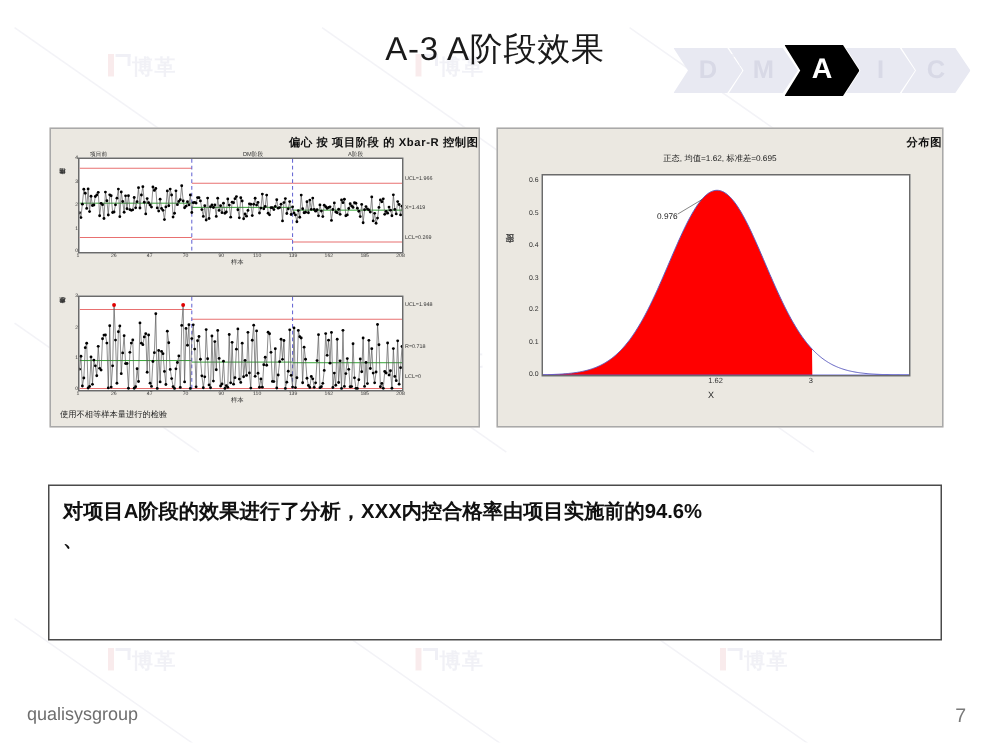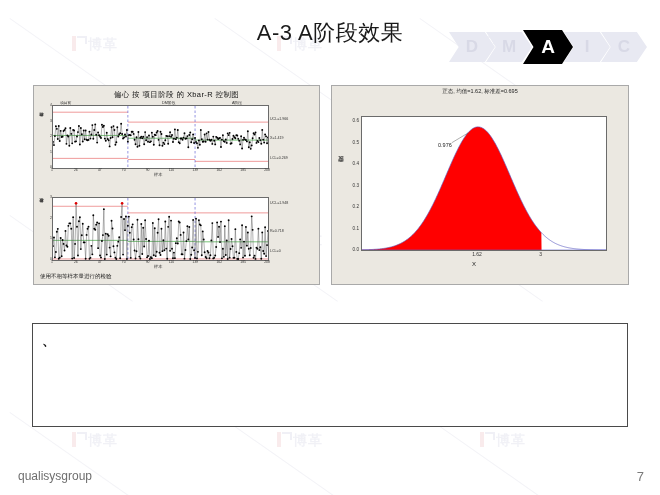--- a/index.html
+++ b/index.html
@@ -43,21 +43,21 @@
   }
   .chev.active{background:#000;color:#fff;z-index:2;height:34px;width:50px;font-size:19px;}
 
   
   .panel{
     position:absolute;background:#ebe8e1;border:1px solid #a9a9a9;z-index:2;
   }
   #chart-left{left:33px;top:85px;width:285px;height:198px;}
   #chart-right{left:331px;top:85px;width:296px;height:198px;}
 
-  .ct-title{text-align:center;font-size:7.5px;color:#111;font-weight:normal;margin-top:4px;letter-spacing:.4px;}
+  .ct-title{text-align:right;font-size:7.5px;color:#111;font-weight:bold;margin-top:4px;letter-spacing:.4px;}
   .ct-sub{text-align:center;font-size:5.5px;color:#222;margin-top:2px;}
 
   .plotbox{position:absolute;background:#fff;border:1px solid #6b6b6b;}
   .axis-lbl{position:absolute;font-size:4.2px;color:#333;}
   .v-lbl{position:absolute;font-size:4.2px;color:#333;writing-mode:vertical-rl;transform:rotate(180deg);}
   .lim-lbl{position:absolute;font-size:3.6px;color:#333;white-space:nowrap;}
   .phase-lbl{position:absolute;font-size:3.8px;color:#333;white-space:nowrap;}
   .footnote{position:absolute;left:6px;bottom:4px;font-size:5.5px;color:#222;}
 
   
@@ -688,20 +688,21 @@
         <div style="position: absolute; right: 0px; font-size: 3.4px; color: rgb(51, 51, 51); transform: translateY(-50%); top: 0%;">3</div>
         <div style="position: absolute; right: 0px; font-size: 3.4px; color: rgb(51, 51, 51); transform: translateY(-50%); top: 33.3333%;">2</div>
         <div style="position: absolute; right: 0px; font-size: 3.4px; color: rgb(51, 51, 51); transform: translateY(-50%); top: 66.6667%;">1</div>
         <div style="position: absolute; right: 0px; font-size: 3.4px; color: rgb(51, 51, 51); transform: translateY(-50%); top: 100%;">0</div>
       </div>
 
     <div class="footnote">使用不相等样本量进行的检验</div>
   </div>
 
   <div class="panel" id="chart-right">
+    <div class="ct-title">分布图</div>
     <div class="ct-sub">正态, 均值=1.62, 标准差=0.695</div>
 
     <div class="v-lbl" style="left:5px;top:82px;font-size:6px;">密度</div>
 
     <svg id="svg-dist" class="plotbox" style="left:29px;top:30px;width:244px;height:133px;" viewBox="0 0 488 266" preserveAspectRatio="none">
         <path d="M 0 266 L 0.00 265.66 L 1.22 265.63 L 2.44 265.61 L 3.66 265.58 L 4.88 265.55 L 6.10 265.52 L 7.32 265.48 L 8.54 265.45 L 9.76 265.41 L 10.98 265.37 L 12.20 265.33 L 13.42 265.28 L 14.64 265.23 L 15.86 265.18 L 17.08 265.13 L 18.30 265.07 L 19.52 265.01 L 20.74 264.94 L 21.96 264.87 L 23.18 264.80 L 24.40 264.73 L 25.62 264.64 L 26.84 264.56 L 28.06 264.47 L 29.28 264.37 L 30.50 264.27 L 31.72 264.16 L 32.94 264.05 L 34.16 263.93 L 35.38 263.81 L 36.60 263.68 L 37.82 263.54 L 39.04 263.39 L 40.26 263.24 L 41.48 263.08 L 42.70 262.91 L 43.92 262.73 L 45.14 262.54 L 46.36 262.34 L 47.58 262.13 L 48.80 261.92 L 50.02 261.69 L 51.24 261.45 L 52.46 261.20 L 53.68 260.93 L 54.90 260.66 L 56.12 260.37 L 57.34 260.07 L 58.56 259.75 L 59.78 259.42 L 61.00 259.08 L 62.22 258.72 L 63.44 258.34 L 64.66 257.95 L 65.88 257.54 L 67.10 257.11 L 68.32 256.66 L 69.54 256.20 L 70.76 255.71 L 71.98 255.21 L 73.20 254.68 L 74.42 254.14 L 75.64 253.57 L 76.86 252.98 L 78.08 252.37 L 79.30 251.73 L 80.52 251.07 L 81.74 250.38 L 82.96 249.67 L 84.18 248.93 L 85.40 248.16 L 86.62 247.37 L 87.84 246.55 L 89.06 245.70 L 90.28 244.82 L 91.50 243.91 L 92.72 242.97 L 93.94 242.00 L 95.16 240.99 L 96.38 239.96 L 97.60 238.89 L 98.82 237.79 L 100.04 236.65 L 101.26 235.48 L 102.48 234.27 L 103.70 233.03 L 104.92 231.75 L 106.14 230.43 L 107.36 229.08 L 108.58 227.69 L 109.80 226.26 L 111.02 224.80 L 112.24 223.29 L 113.46 221.75 L 114.68 220.17 L 115.90 218.55 L 117.12 216.88 L 118.34 215.18 L 119.56 213.44 L 120.78 211.66 L 122.00 209.84 L 123.22 207.98 L 124.44 206.08 L 125.66 204.14 L 126.88 202.16 L 128.10 200.14 L 129.32 198.08 L 130.54 195.98 L 131.76 193.84 L 132.98 191.67 L 134.20 189.46 L 135.42 187.21 L 136.64 184.92 L 137.86 182.60 L 139.08 180.24 L 140.30 177.85 L 141.52 175.42 L 142.74 172.97 L 143.96 170.47 L 145.18 167.95 L 146.40 165.40 L 147.62 162.82 L 148.84 160.21 L 150.06 157.58 L 151.28 154.92 L 152.50 152.23 L 153.72 149.53 L 154.94 146.80 L 156.16 144.05 L 157.38 141.29 L 158.60 138.50 L 159.82 135.71 L 161.04 132.90 L 162.26 130.08 L 163.48 127.25 L 164.70 124.41 L 165.92 121.57 L 167.14 118.72 L 168.36 115.88 L 169.58 113.03 L 170.80 110.18 L 172.02 107.35 L 173.24 104.51 L 174.46 101.69 L 175.68 98.88 L 176.90 96.08 L 178.12 93.30 L 179.34 90.53 L 180.56 87.79 L 181.78 85.07 L 183.00 82.37 L 184.22 79.70 L 185.44 77.06 L 186.66 74.46 L 187.88 71.89 L 189.10 69.35 L 190.32 66.86 L 191.54 64.40 L 192.76 62.00 L 193.98 59.63 L 195.20 57.32 L 196.42 55.05 L 197.64 52.84 L 198.86 50.69 L 200.08 48.59 L 201.30 46.55 L 202.52 44.57 L 203.74 42.66 L 204.96 40.81 L 206.18 39.02 L 207.40 37.31 L 208.62 35.67 L 209.84 34.10 L 211.06 32.60 L 212.28 31.18 L 213.50 29.84 L 214.72 28.58 L 215.94 27.39 L 217.16 26.29 L 218.38 25.27 L 219.60 24.33 L 220.82 23.48 L 222.04 22.71 L 223.26 22.03 L 224.48 21.44 L 225.70 20.93 L 226.92 20.51 L 228.14 20.18 L 229.36 19.94 L 230.58 19.79 L 231.80 19.73 L 233.02 19.76 L 234.24 19.87 L 235.46 20.08 L 236.68 20.38 L 237.90 20.76 L 239.12 21.23 L 240.34 21.80 L 241.56 22.44 L 242.78 23.18 L 244.00 24.00 L 245.22 24.90 L 246.44 25.89 L 247.66 26.97 L 248.88 28.12 L 250.10 29.35 L 251.32 30.67 L 252.54 32.06 L 253.76 33.52 L 254.98 35.07 L 256.20 36.68 L 257.42 38.37 L 258.64 40.13 L 259.86 41.95 L 261.08 43.84 L 262.30 45.79 L 263.52 47.81 L 264.74 49.89 L 265.96 52.02 L 267.18 54.21 L 268.40 56.46 L 269.62 58.75 L 270.84 61.10 L 272.06 63.49 L 273.28 65.93 L 274.50 68.41 L 275.72 70.93 L 276.94 73.48 L 278.16 76.08 L 279.38 78.70 L 280.60 81.36 L 281.82 84.05 L 283.04 86.76 L 284.26 89.49 L 285.48 92.25 L 286.70 95.03 L 287.92 97.82 L 289.14 100.63 L 290.36 103.45 L 291.58 106.28 L 292.80 109.11 L 294.02 111.96 L 295.24 114.80 L 296.46 117.65 L 297.68 120.50 L 298.90 123.34 L 300.12 126.18 L 301.34 129.01 L 302.56 131.84 L 303.78 134.65 L 305.00 137.45 L 306.22 140.24 L 307.44 143.01 L 308.66 145.76 L 309.88 148.50 L 311.10 151.21 L 312.32 153.91 L 313.54 156.58 L 314.76 159.22 L 315.98 161.84 L 317.20 164.43 L 318.42 166.99 L 319.64 169.53 L 320.86 172.03 L 322.08 174.50 L 323.30 176.94 L 324.52 179.34 L 325.74 181.71 L 326.96 184.05 L 328.18 186.35 L 329.40 188.61 L 330.62 190.84 L 331.84 193.03 L 333.06 195.18 L 334.28 197.29 L 335.50 199.36 L 336.72 201.40 L 337.94 203.39 L 339.16 205.35 L 340.38 207.27 L 341.60 209.14 L 342.82 210.98 L 344.04 212.77 L 345.26 214.53 L 346.48 216.25 L 347.70 217.92 L 348.92 219.56 L 350.14 221.16 L 351.36 222.72 L 352.58 224.23 L 353.80 225.72 L 355.02 227.16 L 356.24 228.56 L 357.46 229.93 L 358.68 231.26 L 359.09 266 Z" fill="#ff0000" stroke="none"></path>
         <polyline points="0.00,265.66 1.22,265.63 2.44,265.61 3.66,265.58 4.88,265.55 6.10,265.52 7.32,265.48 8.54,265.45 9.76,265.41 10.98,265.37 12.20,265.33 13.42,265.28 14.64,265.23 15.86,265.18 17.08,265.13 18.30,265.07 19.52,265.01 20.74,264.94 21.96,264.87 23.18,264.80 24.40,264.73 25.62,264.64 26.84,264.56 28.06,264.47 29.28,264.37 30.50,264.27 31.72,264.16 32.94,264.05 34.16,263.93 35.38,263.81 36.60,263.68 37.82,263.54 39.04,263.39 40.26,263.24 41.48,263.08 42.70,262.91 43.92,262.73 45.14,262.54 46.36,262.34 47.58,262.13 48.80,261.92 50.02,261.69 51.24,261.45 52.46,261.20 53.68,260.93 54.90,260.66 56.12,260.37 57.34,260.07 58.56,259.75 59.78,259.42 61.00,259.08 62.22,258.72 63.44,258.34 64.66,257.95 65.88,257.54 67.10,257.11 68.32,256.66 69.54,256.20 70.76,255.71 71.98,255.21 73.20,254.68 74.42,254.14 75.64,253.57 76.86,252.98 78.08,252.37 79.30,251.73 80.52,251.07 81.74,250.38 82.96,249.67 84.18,248.93 85.40,248.16 86.62,247.37 87.84,246.55 89.06,245.70 90.28,244.82 91.50,243.91 92.72,242.97 93.94,242.00 95.16,240.99 96.38,239.96 97.60,238.89 98.82,237.79 100.04,236.65 101.26,235.48 102.48,234.27 103.70,233.03 104.92,231.75 106.14,230.43 107.36,229.08 108.58,227.69 109.80,226.26 111.02,224.80 112.24,223.29 113.46,221.75 114.68,220.17 115.90,218.55 117.12,216.88 118.34,215.18 119.56,213.44 120.78,211.66 122.00,209.84 123.22,207.98 124.44,206.08 125.66,204.14 126.88,202.16 128.10,200.14 129.32,198.08 130.54,195.98 131.76,193.84 132.98,191.67 134.20,189.46 135.42,187.21 136.64,184.92 137.86,182.60 139.08,180.24 140.30,177.85 141.52,175.42 142.74,172.97 143.96,170.47 145.18,167.95 146.40,165.40 147.62,162.82 148.84,160.21 150.06,157.58 151.28,154.92 152.50,152.23 153.72,149.53 154.94,146.80 156.16,144.05 157.38,141.29 158.60,138.50 159.82,135.71 161.04,132.90 162.26,130.08 163.48,127.25 164.70,124.41 165.92,121.57 167.14,118.72 168.36,115.88 169.58,113.03 170.80,110.18 172.02,107.35 173.24,104.51 174.46,101.69 175.68,98.88 176.90,96.08 178.12,93.30 179.34,90.53 180.56,87.79 181.78,85.07 183.00,82.37 184.22,79.70 185.44,77.06 186.66,74.46 187.88,71.89 189.10,69.35 190.32,66.86 191.54,64.40 192.76,62.00 193.98,59.63 195.20,57.32 196.42,55.05 197.64,52.84 198.86,50.69 200.08,48.59 201.30,46.55 202.52,44.57 203.74,42.66 204.96,40.81 206.18,39.02 207.40,37.31 208.62,35.67 209.84,34.10 211.06,32.60 212.28,31.18 213.50,29.84 214.72,28.58 215.94,27.39 217.16,26.29 218.38,25.27 219.60,24.33 220.82,23.48 222.04,22.71 223.26,22.03 224.48,21.44 225.70,20.93 226.92,20.51 228.14,20.18 229.36,19.94 230.58,19.79 231.80,19.73 233.02,19.76 234.24,19.87 235.46,20.08 236.68,20.38 237.90,20.76 239.12,21.23 240.34,21.80 241.56,22.44 242.78,23.18 244.00,24.00 245.22,24.90 246.44,25.89 247.66,26.97 248.88,28.12 250.10,29.35 251.32,30.67 252.54,32.06 253.76,33.52 254.98,35.07 256.20,36.68 257.42,38.37 258.64,40.13 259.86,41.95 261.08,43.84 262.30,45.79 263.52,47.81 264.74,49.89 265.96,52.02 267.18,54.21 268.40,56.46 269.62,58.75 270.84,61.10 272.06,63.49 273.28,65.93 274.50,68.41 275.72,70.93 276.94,73.48 278.16,76.08 279.38,78.70 280.60,81.36 281.82,84.05 283.04,86.76 284.26,89.49 285.48,92.25 286.70,95.03 287.92,97.82 289.14,100.63 290.36,103.45 291.58,106.28 292.80,109.11 294.02,111.96 295.24,114.80 296.46,117.65 297.68,120.50 298.90,123.34 300.12,126.18 301.34,129.01 302.56,131.84 303.78,134.65 305.00,137.45 306.22,140.24 307.44,143.01 308.66,145.76 309.88,148.50 311.10,151.21 312.32,153.91 313.54,156.58 314.76,159.22 315.98,161.84 317.20,164.43 318.42,166.99 319.64,169.53 320.86,172.03 322.08,174.50 323.30,176.94 324.52,179.34 325.74,181.71 326.96,184.05 328.18,186.35 329.40,188.61 330.62,190.84 331.84,193.03 333.06,195.18 334.28,197.29 335.50,199.36 336.72,201.40 337.94,203.39 339.16,205.35 340.38,207.27 341.60,209.14 342.82,210.98 344.04,212.77 345.26,214.53 346.48,216.25 347.70,217.92 348.92,219.56 350.14,221.16 351.36,222.72 352.58,224.23 353.80,225.72 355.02,227.16 356.24,228.56 357.46,229.93 358.68,231.26 359.90,232.55 361.12,233.81 362.34,235.03 363.56,236.21 364.78,237.36 366.00,238.48 367.22,239.56 368.44,240.61 369.66,241.62 370.88,242.61 372.10,243.56 373.32,244.48 374.54,245.37 375.76,246.23 376.98,247.06 378.20,247.87 379.42,248.64 380.64,249.39 381.86,250.11 383.08,250.81 384.30,251.48 385.52,252.13 386.74,252.75 387.96,253.35 389.18,253.93 390.40,254.48 391.62,255.01 392.84,255.53 394.06,256.02 395.28,256.49 396.50,256.94 397.72,257.38 398.94,257.79 400.16,258.19 401.38,258.58 402.60,258.94 403.82,259.29 405.04,259.63 406.26,259.95 407.48,260.26 408.70,260.55 409.92,260.83 411.14,261.10 412.36,261.35 413.58,261.60 414.80,261.83 416.02,262.05 417.24,262.26 418.46,262.46 419.68,262.66 420.90,262.84 422.12,263.01 423.34,263.18 424.56,263.33 425.78,263.48 427.00,263.62 428.22,263.76 429.44,263.89 430.66,264.01 431.88,264.12 433.10,264.23 434.32,264.33 435.54,264.43 436.76,264.52 437.98,264.61 439.20,264.70 440.42,264.77 441.64,264.85 442.86,264.92 444.08,264.98 445.30,265.05 446.52,265.10 447.74,265.16 448.96,265.21 450.18,265.26 451.40,265.31 452.62,265.35 453.84,265.39 455.06,265.43 456.28,265.47 457.50,265.50 458.72,265.54 459.94,265.57 461.16,265.59 462.38,265.62 463.60,265.65 464.82,265.67 466.04,265.69 467.26,265.71 468.48,265.73 469.70,265.75 470.92,265.77 472.14,265.78 473.36,265.80 474.58,265.81 475.80,265.83 477.02,265.84 478.24,265.85 479.46,265.86 480.68,265.87 481.90,265.88 483.12,265.89 484.34,265.90 485.56,265.90 486.78,265.91 488.00,265.92" fill="none" stroke="#5b5bbf" stroke-width="1.3"></polyline>
         <line x1="0" y1="266" x2="488" y2="266" stroke="#5a5ad0" stroke-width="1.2"></line>
         <line x1="179.54716981132074" y1="51.48387096774192" x2="211.77358490566033" y2="32.17741935483869" stroke="#333" stroke-width="0.8"></line>
       </svg>
@@ -717,19 +718,20 @@
       </div>
     <div id="dist-xticks" style="position:absolute;left:29px;top:165px;width:244px;height:8px;">
         <div style="position: absolute; font-size: 5px; color: rgb(51, 51, 51); transform: translateX(-50%); left: 47.5472%; top: 0px;">1.62</div>
         <div style="position: absolute; font-size: 5px; color: rgb(51, 51, 51); transform: translateX(-50%); left: 73.5849%; top: 0px;">3</div>
       </div>
     <div id="dist-arealbl" style="position:absolute;left:106px;top:56px;font-size:5.5px;color:#222;">0.976</div>
     <div style="position:absolute;left:140px;top:175px;font-size:6px;color:#222;">X</div>
   </div>
 
   <div id="textbox">
+    <p>对项目A阶段的效果进行了分析，XXX内控合格率由项目实施前的94.6%</p>
     <p>、</p>
   </div>
 
   <div class="footer-brand">qualisysgroup</div>
   <div class="footer-page">7</div>
 
 </div>
 
 </body></html>

